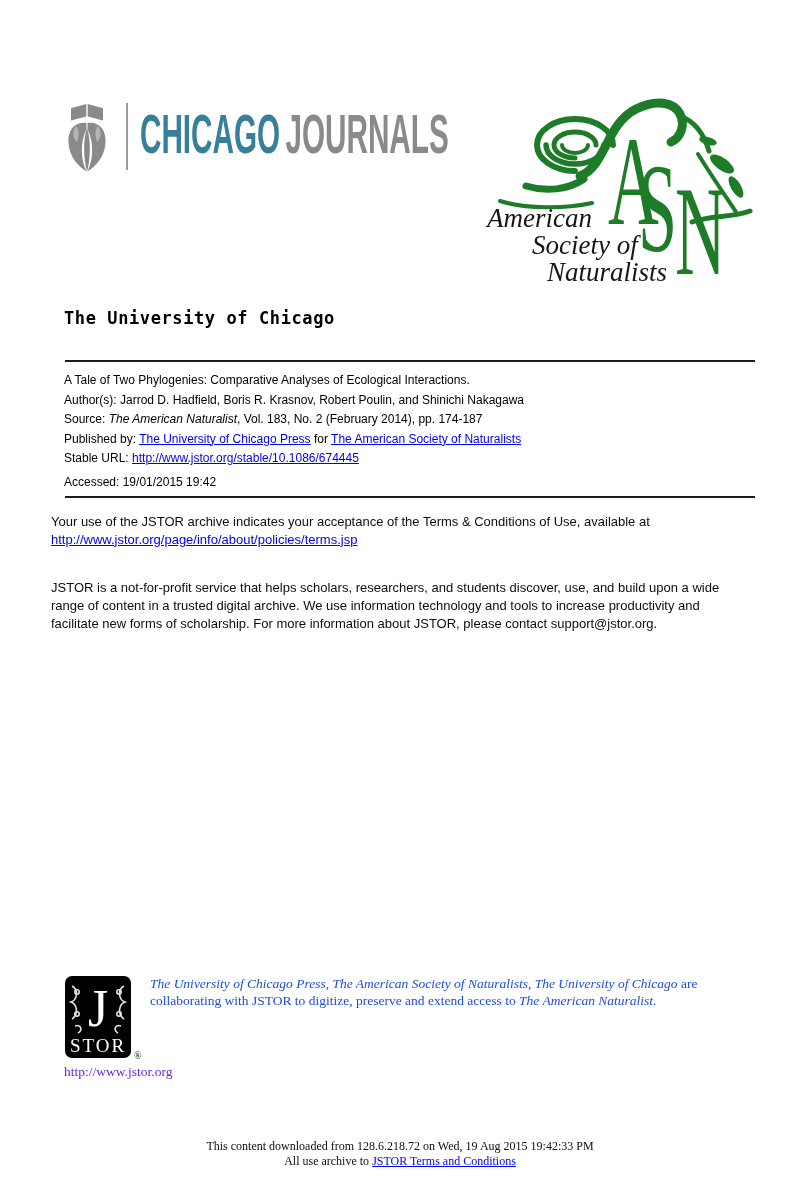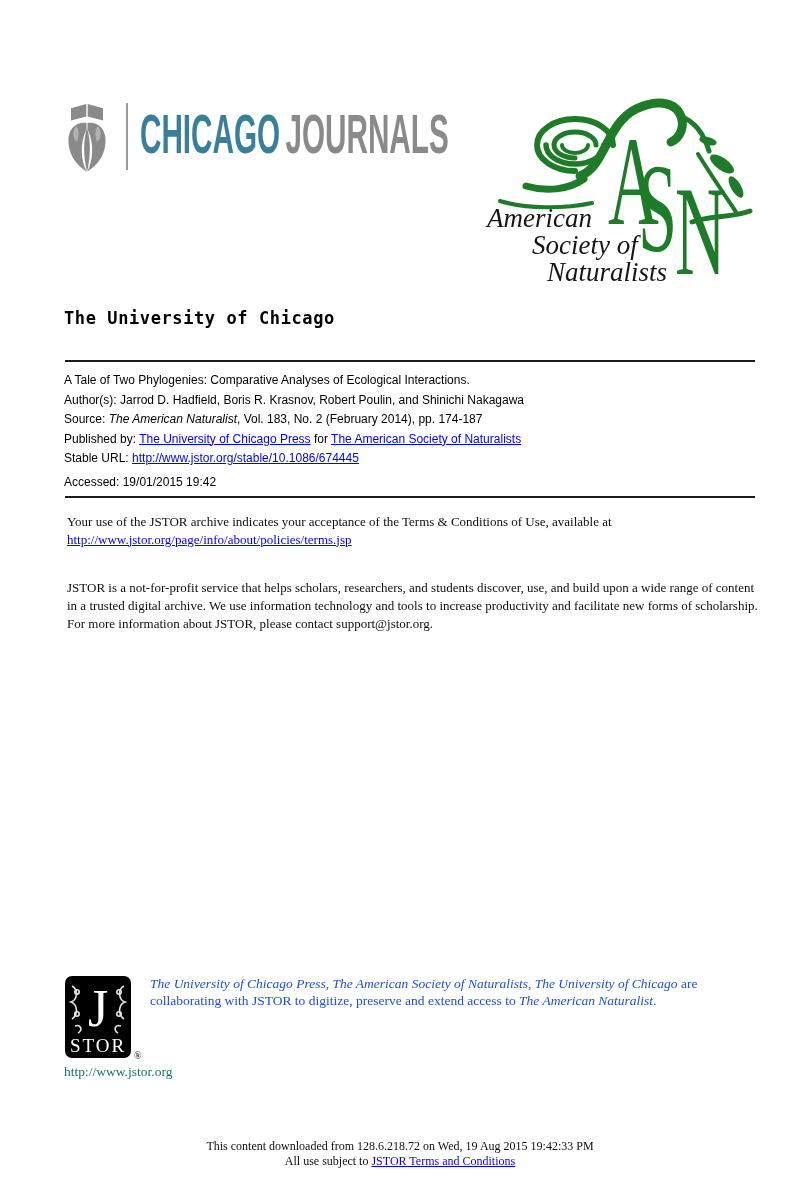--- a/index.html
+++ b/index.html
@@ -34,37 +34,37 @@
   }
   .rule{position:absolute;left:65px;width:690px;height:2px;background:#1c1c1c;}
   .rule-1{top:360px;}
   .rule-2{top:496px;}
   .citation{
     position:absolute;left:64px;top:371px;width:700px;
     font-family:Liberation Sans, sans-serif;font-size:12px;line-height:19.5px;color:#000;
   }
   .citation .accessed{margin-top:4px;}
   .serif-block{
-    position:absolute;left:67px;
-    font-family:Liberation Serif, serif;font-size:13px;line-height:17.5px;color:#0d0d0d;
+    position:absolute;left:51px;
+    font-family:Liberation Sans, sans-serif;font-size:13px;line-height:17.5px;color:#0d0d0d;
   }
   .terms-notice{top:513px;width:690px;}
   .jstor-blurb{top:579px;width:694px;line-height:18px;}
   
   .lnk{color:#0000EE;text-decoration:underline;cursor:pointer;}
   
   .jstor-logo{position:absolute;left:65px;top:976px;width:66px;height:82px;}
   .registered-mark{position:absolute;left:134px;top:1050px;font-size:10px;font-family:"Liberation Serif", serif;}
   .collaboration{
     position:absolute;left:150px;top:975px;width:565px;
     font-family:"Liberation Serif", serif;font-size:13.5px;line-height:17px;color:#1d4ed8;
   }
   .jstor-home-url{
     position:absolute;left:64px;top:1064px;
-    font-family:"Liberation Serif", serif;font-size:13.5px;color:#0f766e;
+    font-family:"Liberation Serif", serif;font-size:13.5px;color:#6d28d9;
   }
   
   .page-footer{
     position:absolute;left:0;top:1139px;width:800px;text-align:center;
     font-family:"Liberation Serif", serif;font-size:12px;line-height:15px;color:#0d0d0d;
   }
 </style>
 </head>
 <body>
 
@@ -157,16 +157,16 @@
     <text x="33" y="76" text-anchor="middle" font-family="Liberation Serif, serif" font-size="19" letter-spacing="2" fill="#ffffff">STOR</text>
   </svg>
   <div class="registered-mark">®</div>
 
   <div class="collaboration"><i>The University of Chicago Press</i><span>, </span><i>The American Society of Naturalists</i><span>, </span><i>The University of Chicago</i><span> are collaborating with JSTOR to digitize, preserve and extend access to </span><i>The American Naturalist</i><span>.</span></div>
 
   <div class="jstor-home-url">http://www.jstor.org</div>
 
   <div class="page-footer">
     <div>This content downloaded from 128.6.218.72 on Wed, 19 Aug 2015 19:42:33 PM</div>
-    <div><span>All use subject to </span><a href="#" class="lnk">JSTOR Terms and Conditions</a></div>
+    <div><span>All use archive to </span><a href="#" class="lnk">JSTOR Terms and Conditions</a></div>
   </div>
 
 </div>
 
 </body></html>

